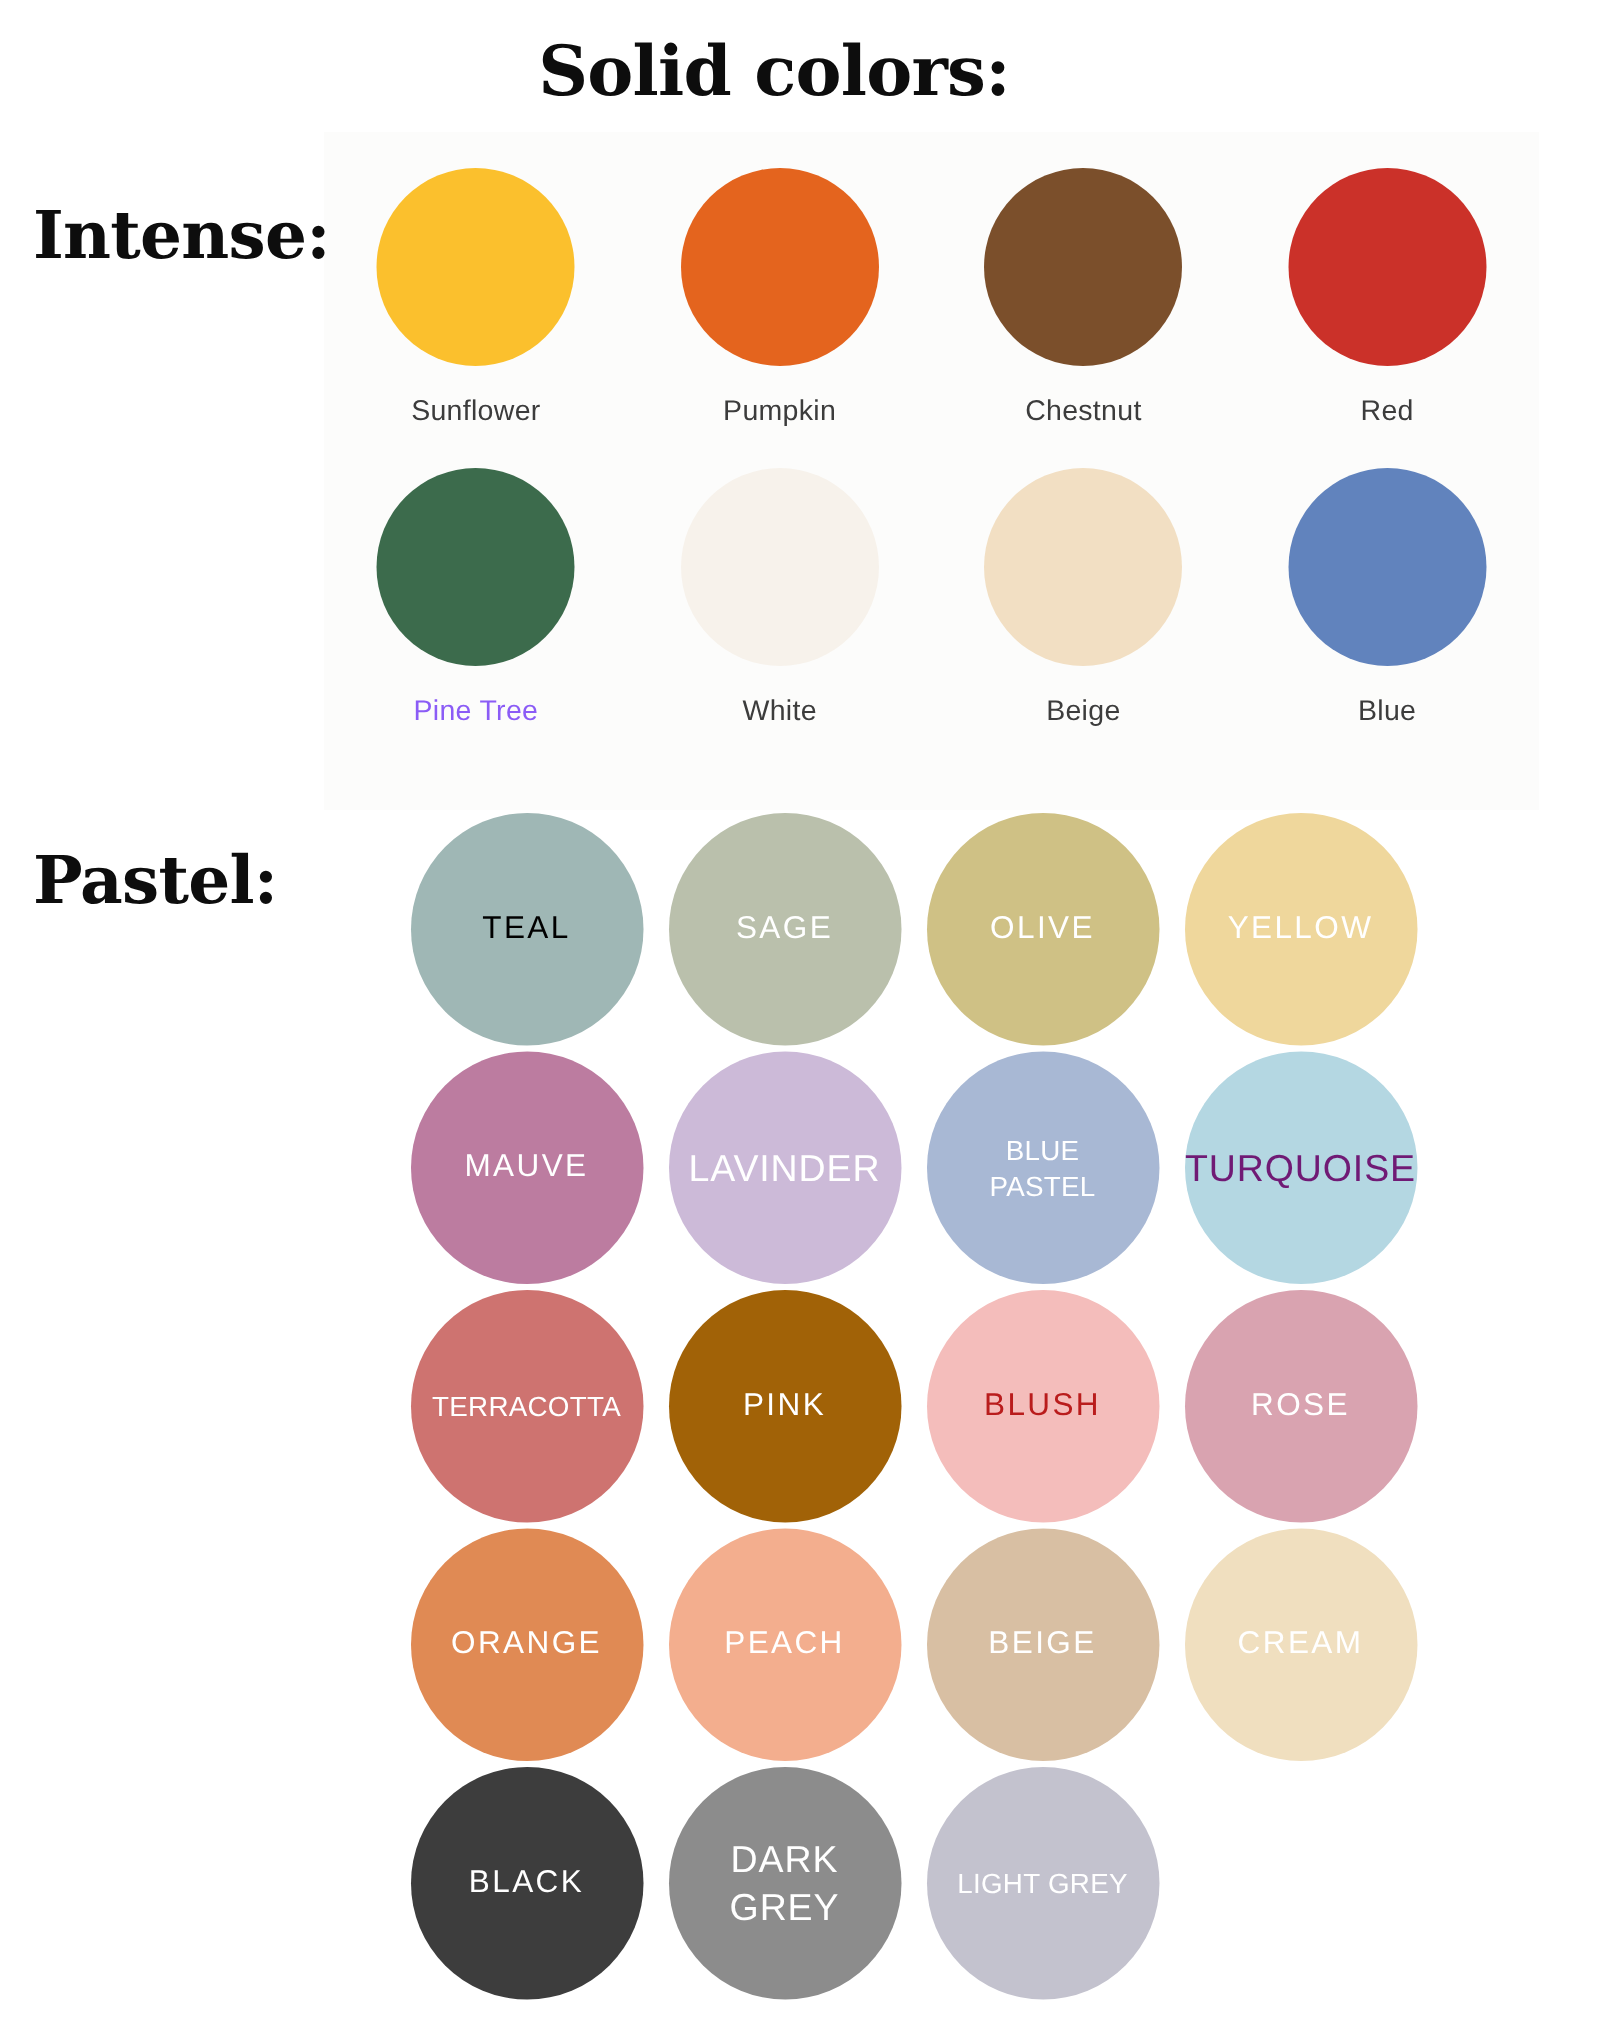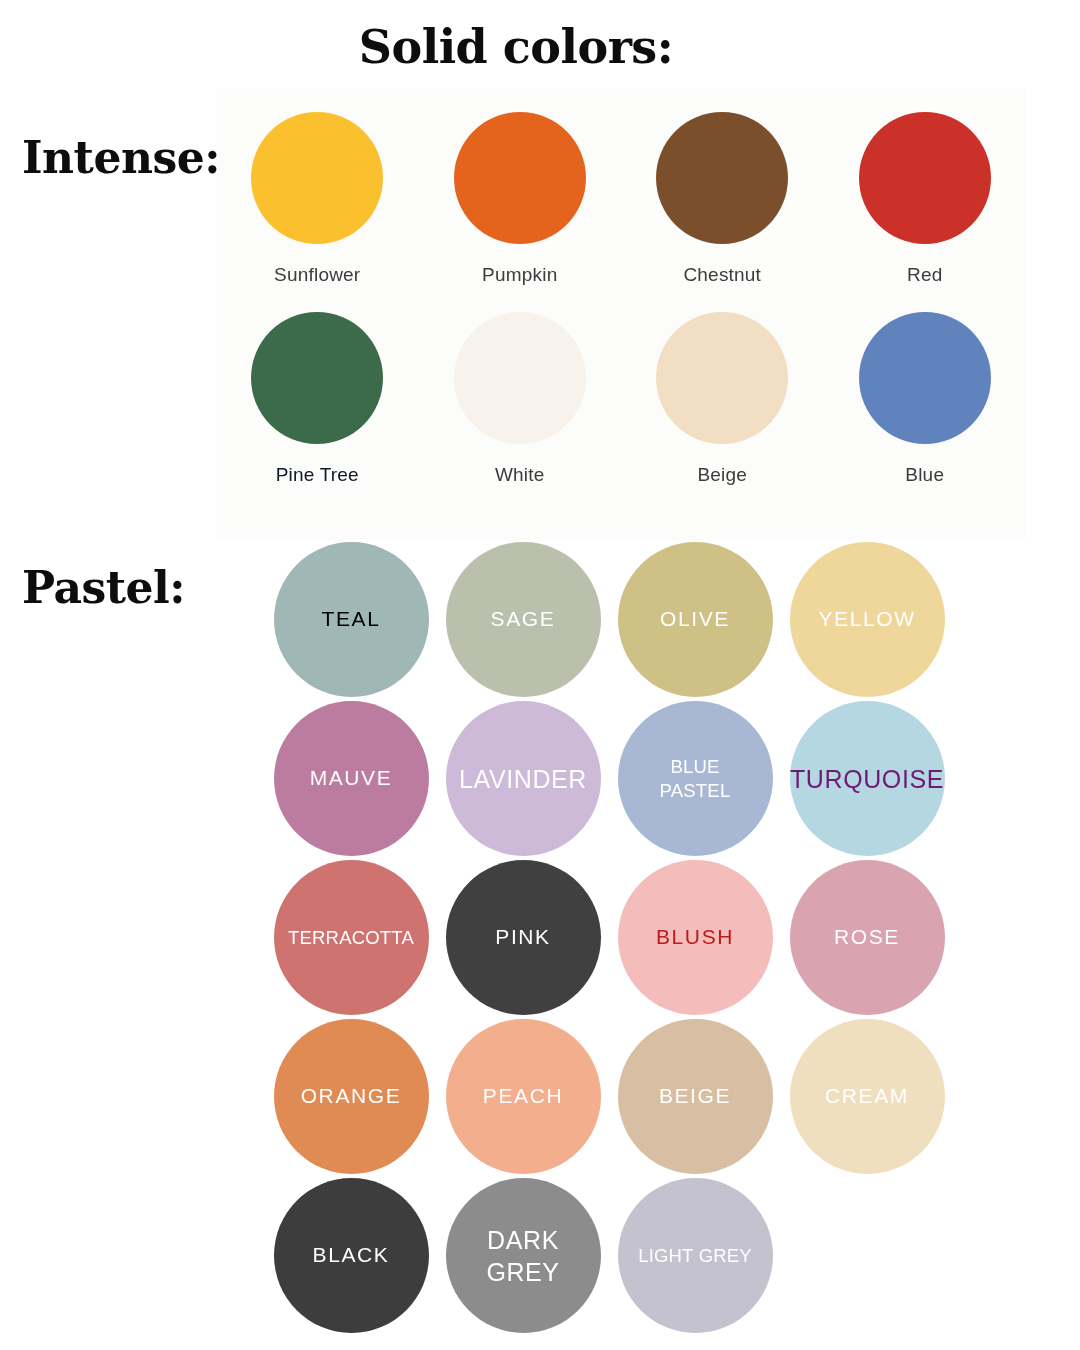--- a/index.html
+++ b/index.html
@@ -159,21 +159,21 @@
       <div class="solid-cell">
         <div class="solid-swatch" style="background: rgb(123, 79, 43);"></div>
         <div class="solid-name" style="color: rgb(60, 60, 60);">Chestnut</div>
       </div>
       <div class="solid-cell">
         <div class="solid-swatch" style="background: rgb(203, 49, 41);"></div>
         <div class="solid-name" style="color: rgb(60, 60, 60);">Red</div>
       </div>
       <div class="solid-cell">
         <div class="solid-swatch" style="background: rgb(60, 107, 76);"></div>
-        <div class="solid-name" style="color: #0f172a;">Pine Tree</div>
+        <div class="solid-name" style="color: #8b5cf6;">Pine Tree</div>
       </div>
       <div class="solid-cell">
         <div class="solid-swatch" style="background: rgb(247, 242, 235);"></div>
         <div class="solid-name" style="color: rgb(60, 60, 60);">White</div>
       </div>
       <div class="solid-cell">
         <div class="solid-swatch" style="background: rgb(242, 223, 195);"></div>
         <div class="solid-name" style="color: rgb(60, 60, 60);">Beige</div>
       </div>
       <div class="solid-cell">
@@ -225,21 +225,21 @@
         <div class="pastel-swatch" style="background: rgb(180, 215, 226);">
           <div class="pastel-name long" style="color: #701a75;">TURQUOISE</div>
         </div>
       </div>
       <div class="pastel-cell">
         <div class="pastel-swatch" style="background: rgb(206, 115, 112);">
           <div class="pastel-name xlong" style="color: rgb(255, 255, 255);">TERRACOTTA</div>
         </div>
       </div>
       <div class="pastel-cell">
-        <div class="pastel-swatch" style="background: #404040;">
+        <div class="pastel-swatch" style="background: #a16207;">
           <div class="pastel-name" style="color: rgb(255, 255, 255);">PINK</div>
         </div>
       </div>
       <div class="pastel-cell">
         <div class="pastel-swatch" style="background: rgb(244, 189, 187);">
           <div class="pastel-name" style="color: #b91c1c;">BLUSH</div>
         </div>
       </div>
       <div class="pastel-cell">
         <div class="pastel-swatch" style="background: rgb(217, 163, 176);">

